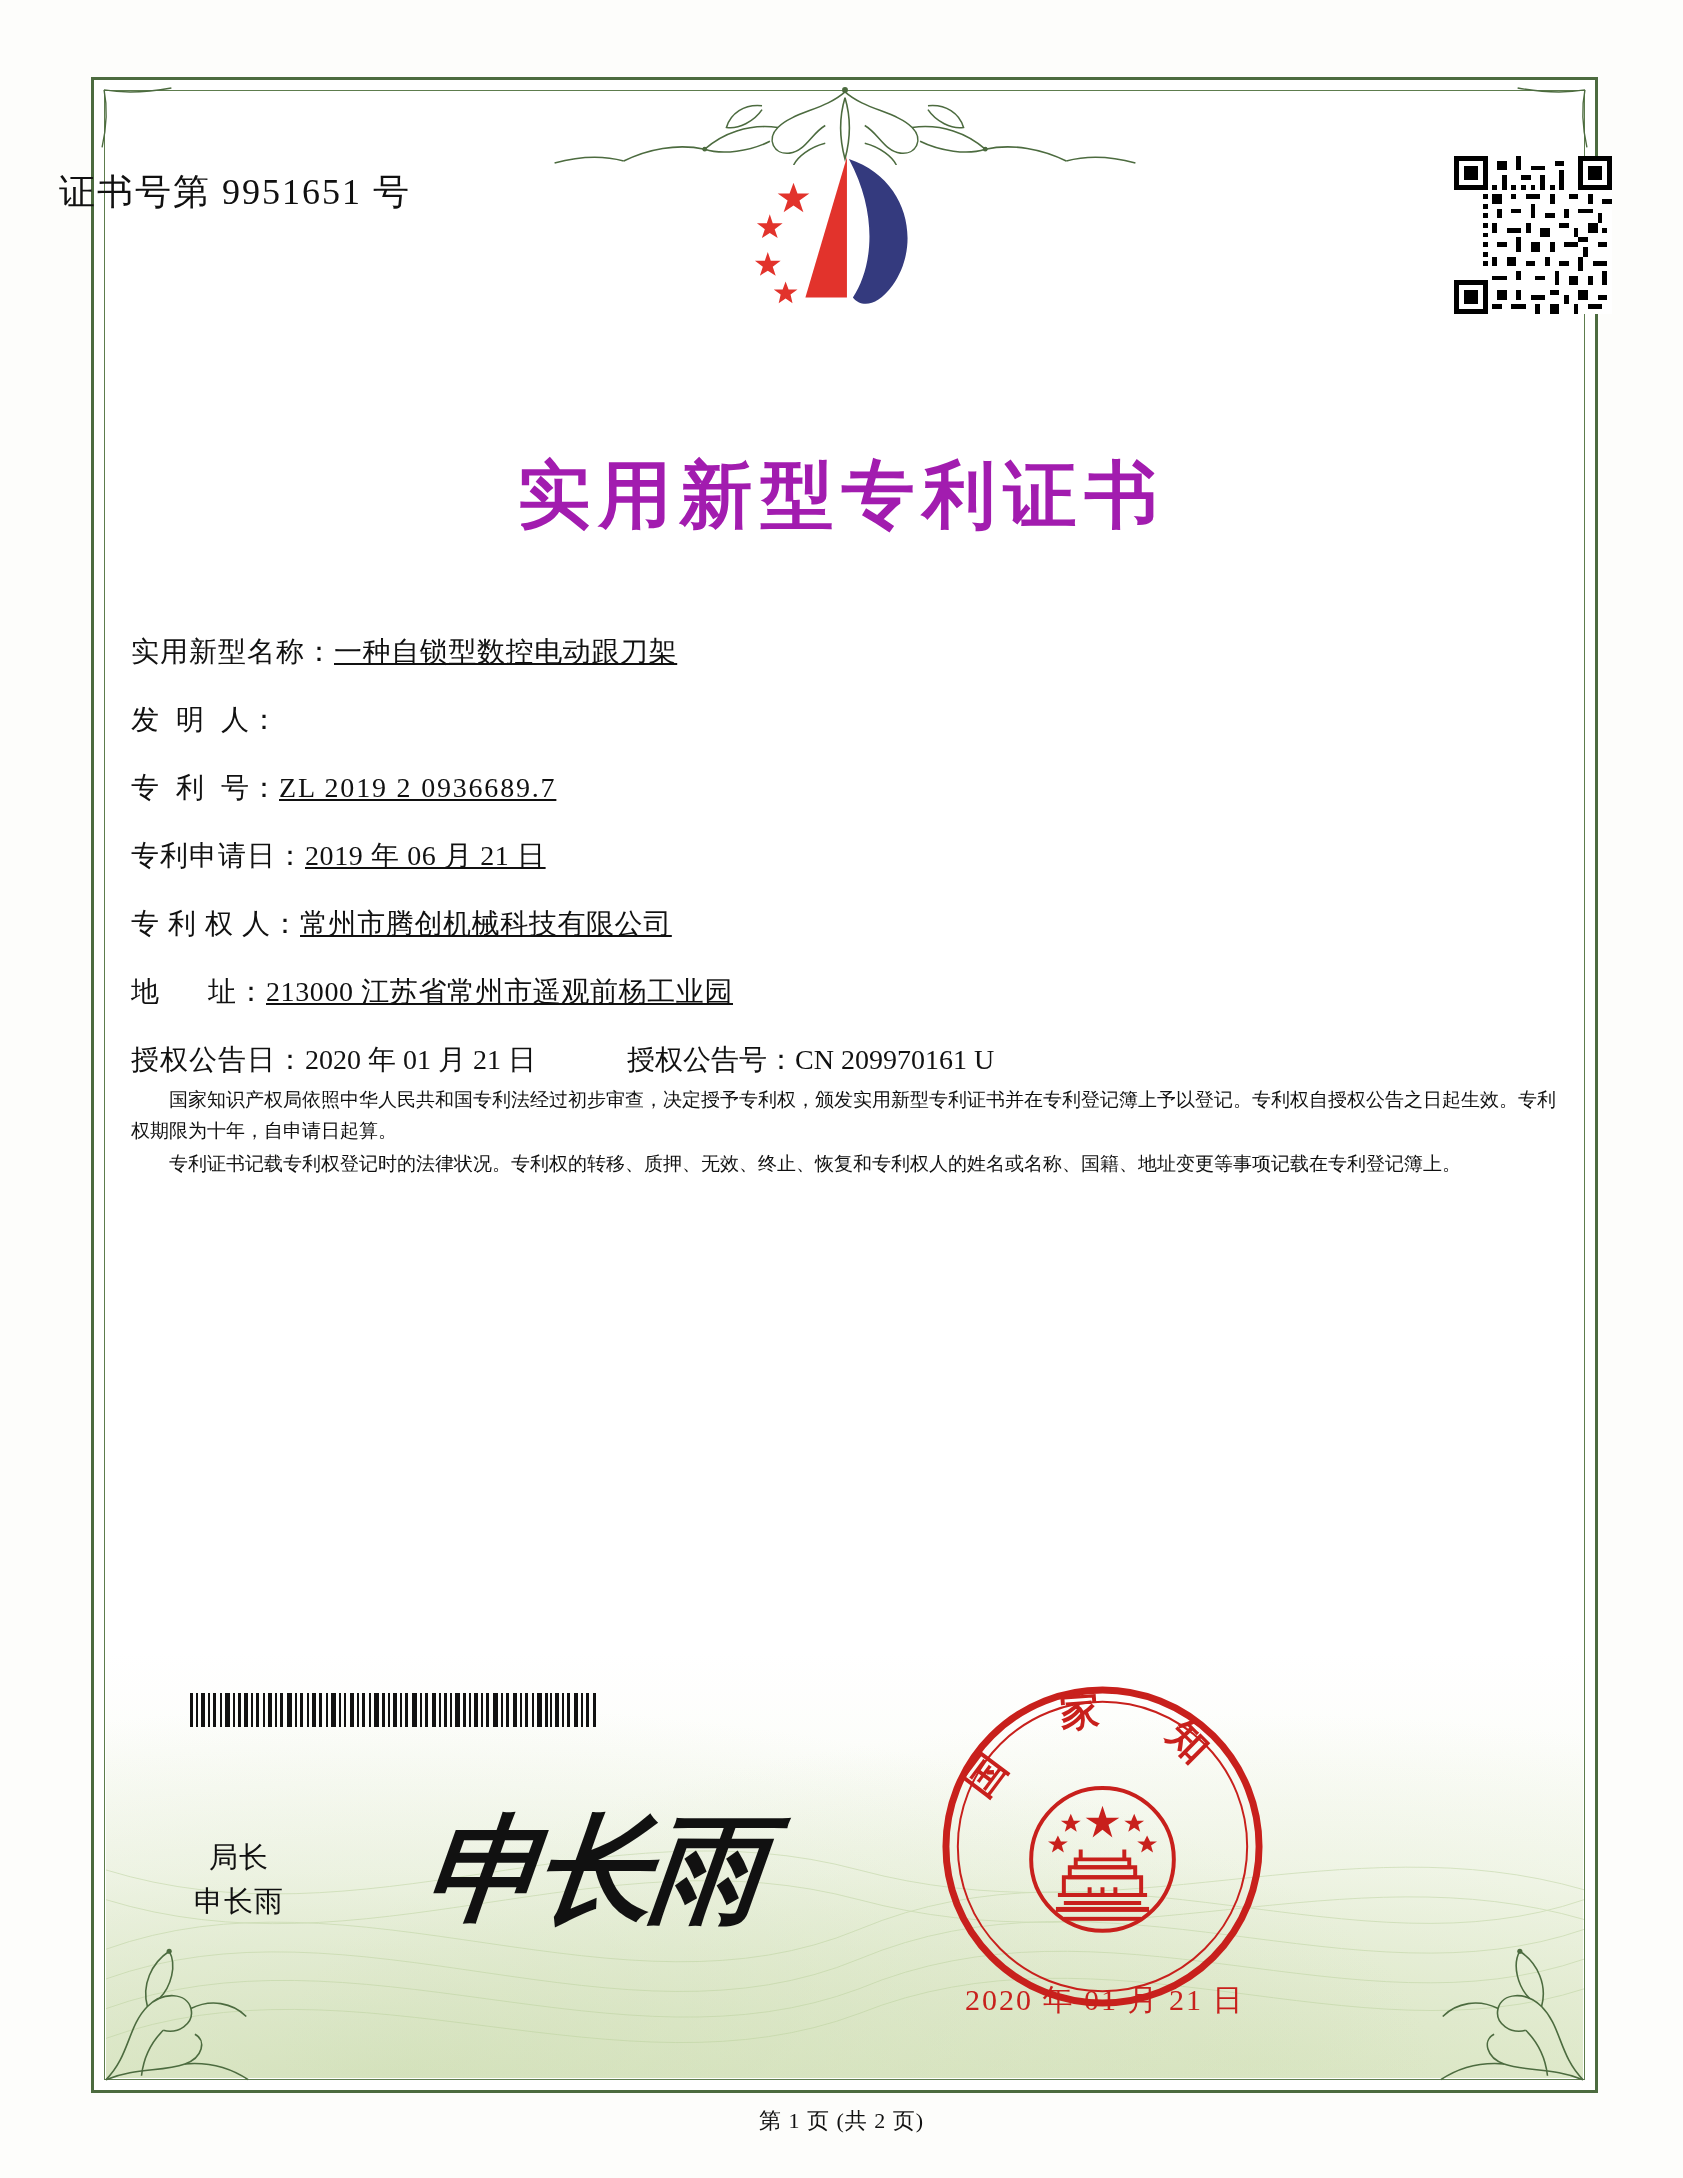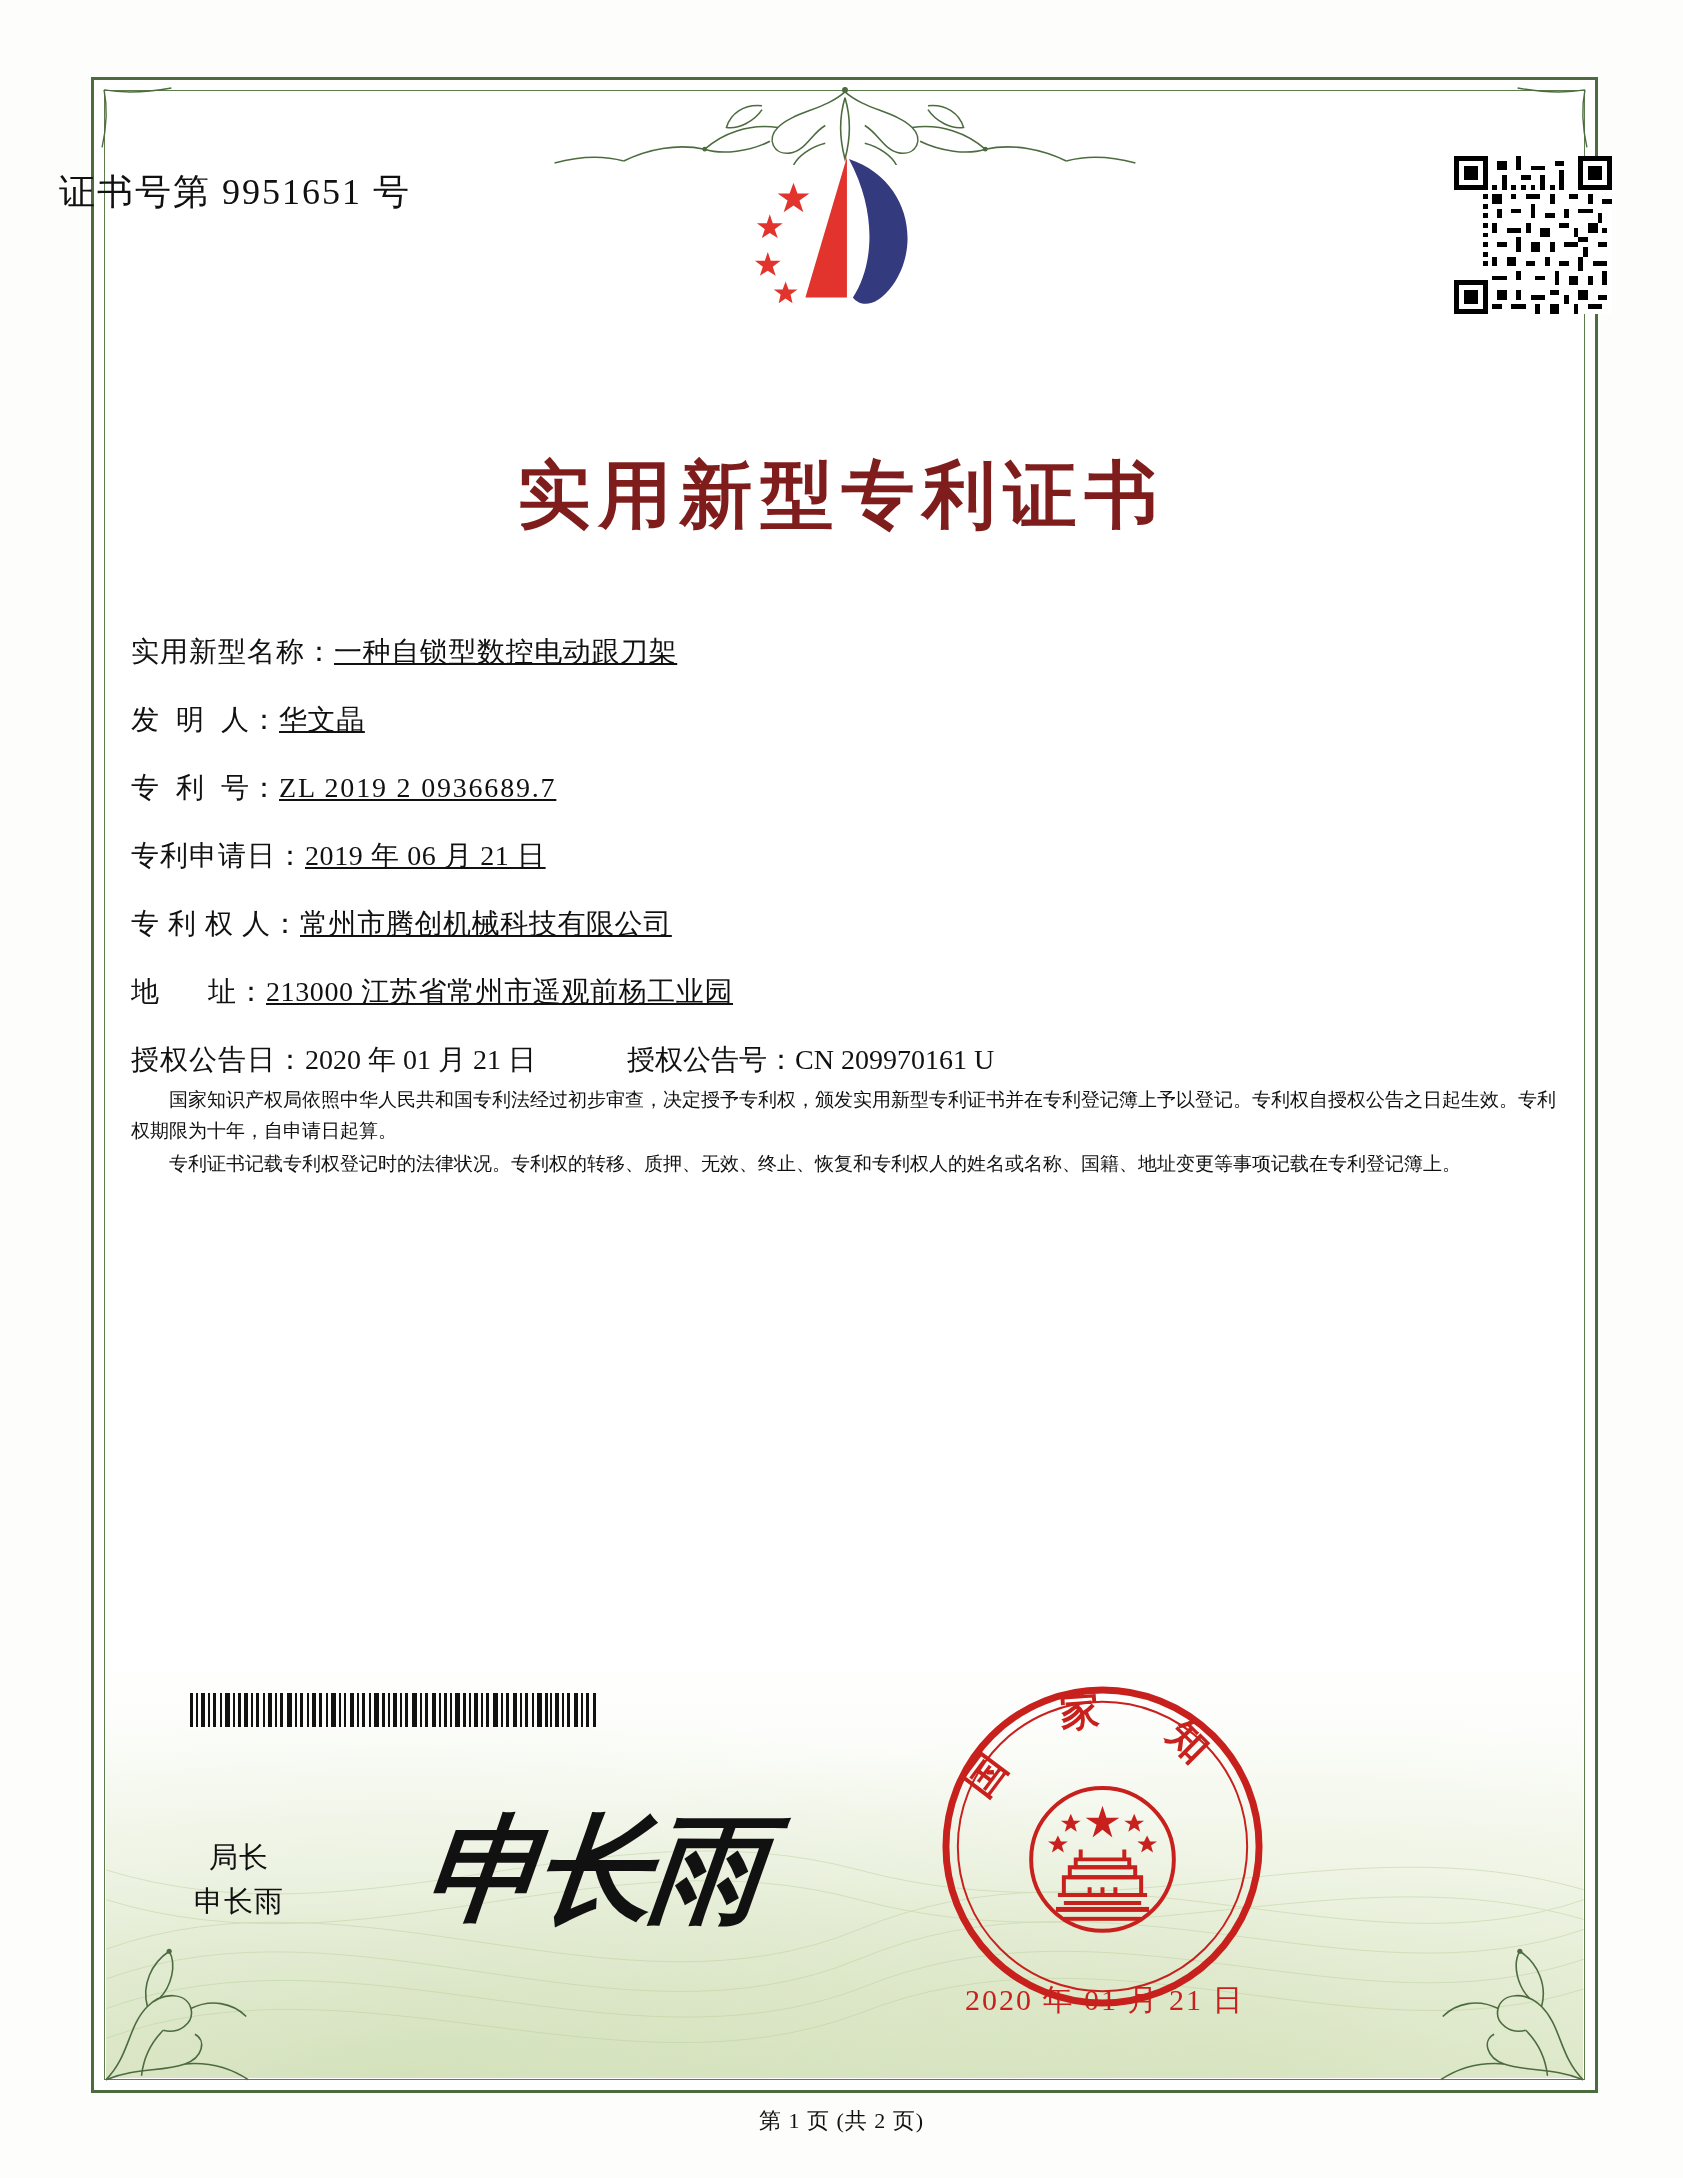--- a/index.html
+++ b/index.html
@@ -104,21 +104,21 @@
   
   .title {
     position: absolute;
     left: 0; right: 0;
     top: 447px;
     text-align: center;
     font-family: "DejaVu Serif", serif;
     font-weight: bold;
     font-size: 73px;
     letter-spacing: 8px;
-    color: #7f1d1d;
+    color: #a21caf;
   }
 
   
   .fields {
     position: absolute;
     left: 131px;
     top: 634px;
     right: 109px;
   }
   .field {
@@ -435,21 +435,20 @@
 
   <div class="title">实用新型专利证书</div>
 
   <div class="fields">
     <div class="field">
       <span class="lbl">实用新型名称：</span>
       <span class="val">一种自锁型数控电动跟刀架</span>
     </div>
     <div class="field">
       <span class="lbl">发  明  人：</span>
-      <span class="val">华文晶</span>
     </div>
     <div class="field">
       <span class="lbl">专  利  号：</span>
       <span class="val mono">ZL 2019 2 0936689.7</span>
     </div>
     <div class="field">
       <span class="lbl">专利申请日：</span>
       <span class="val">2019 年 06 月 21 日</span>
     </div>
     <div class="field">

